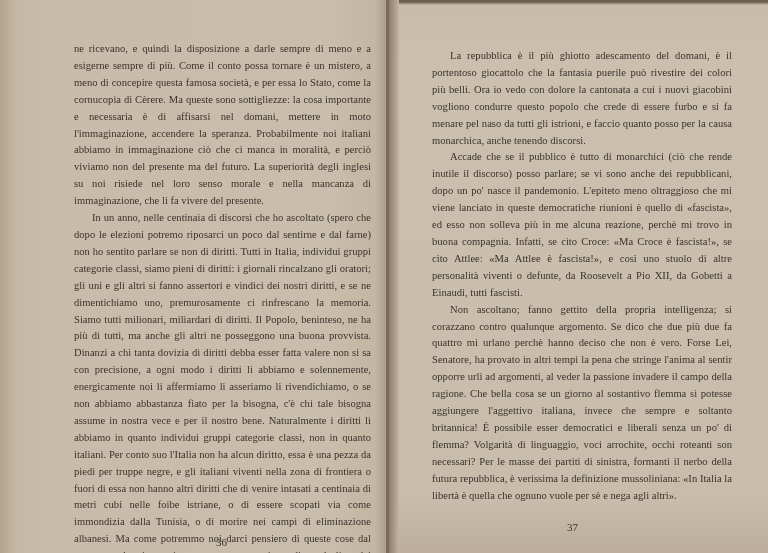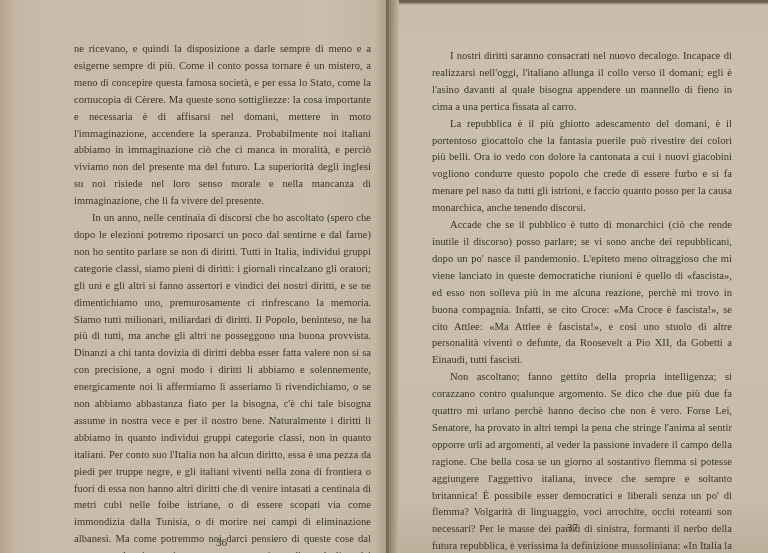--- a/index.html
+++ b/index.html
@@ -28,21 +28,20 @@
       <p>In un anno, nelle centinaia di discorsi che ho ascoltato (spero che dopo le elezioni potremo riposarci un poco dal sentirne e dal farne) non ho sentito parlare se non di diritti. Tutti in Italia, individui gruppi categorie classi, siamo pieni di diritti: i giornali rincalzano gli oratori; gli uni e gli altri si fanno assertori e vindici dei nostri diritti, e se ne dimentichiamo uno, premurosamente ci rinfrescano la memoria. Siamo tutti milionari, miliardari di diritti. Il Popolo, beninteso, ne ha più di tutti, ma anche gli altri ne posseggono una buona provvista. Dinanzi a chi tanta dovizia di diritti debba esser fatta valere non si sa con precisione, a ogni modo i diritti li abbiamo e solennemente, energicamente noi li affermiamo li asseriamo li rivendichiamo, o se non abbiamo abbastanza fiato per la bisogna, c'è chi tale bisogna assume in nostra vece e per il nostro bene. Naturalmente i diritti li abbiamo in quanto individui gruppi categorie classi, non in quanto italiani. Per conto suo l'Italia non ha alcun diritto, essa è una pezza da piedi per truppe negre, e gli italiani viventi nella zona di frontiera o fuori di essa non hanno altri diritti che di venire intasati a centinaia di metri cubi nelle foibe istriane, o di essere scopati via come immondizia dalla Tunisia, o di morire nei campi di eliminazione albanesi. Ma come potremmo noi darci pensiero di queste cose dal momento che siamo giorno e notte occupati a redigere la lista dei nostri diritti?</p>
 
     </div>
     <div class="page-number pn-left">36</div>
   </div>
 
   <div class="gutter"></div>
 
   <div class="page page-right">
     <div class="text right-text" style="left:43px;">
-      <p>I nostri diritti saranno consacrati nel nuovo decalogo. Incapace di realizzarsi nell'oggi, l'italiano allunga il collo verso il domani; egli è l'asino davanti al quale bisogna appendere un mannello di fieno in cima a una pertica fissata al carro.</p>
       <p>La repubblica è il più ghiotto adescamento del domani, è il portentoso giocattolo che la fantasia puerile può rivestire dei colori più belli. Ora io vedo con dolore la cantonata a cui i nuovi giacobini vogliono condurre questo popolo che crede di essere furbo e si fa menare pel naso da tutti gli istrioni, e faccio quanto posso per la causa monarchica, anche tenendo discorsi.</p>
       <p>Accade che se il pubblico è tutto di monarchici (ciò che rende inutile il discorso) posso parlare; se vi sono anche dei repubblicani, dopo un po' nasce il pandemonio. L'epiteto meno oltraggioso che mi viene lanciato in queste democratiche riunioni è quello di «fascista», ed esso non solleva più in me alcuna reazione, perchè mi trovo in buona compagnia. Infatti, se cito Croce: «Ma Croce è fascista!», se cito Attlee: «Ma Attlee è fascista!», e così uno stuolo di altre personalità viventi o defunte, da Roosevelt a Pio XII, da Gobetti a Einaudi, tutti fascisti.</p>
       <p>Non ascoltano; fanno gettito della propria intelligenza; si corazzano contro qualunque argomento. Se dico che due più due fa quattro mi urlano perchè hanno deciso che non è vero. Forse Lei, Senatore, ha provato in altri tempi la pena che stringe l'anima al sentir opporre urli ad argomenti, al veder la passione invadere il campo della ragione. Che bella cosa se un giorno al sostantivo flemma si potesse aggiungere l'aggettivo italiana, invece che sempre e soltanto britannica! È possibile esser democratici e liberali senza un po' di flemma? Volgarità di linguaggio, voci arrochite, occhi roteanti son necessari? Per le masse dei partiti di sinistra, formanti il nerbo della futura repubblica, è verissima la definizione mussoliniana: «In Italia la libertà è quella che ognuno vuole per sè e nega agli altri».</p>
 
     </div>
     <div class="page-number" style="left:178px;top:484px;margin-top:37px;">37</div>
   </div>
 </div>
 
 </body></html>

